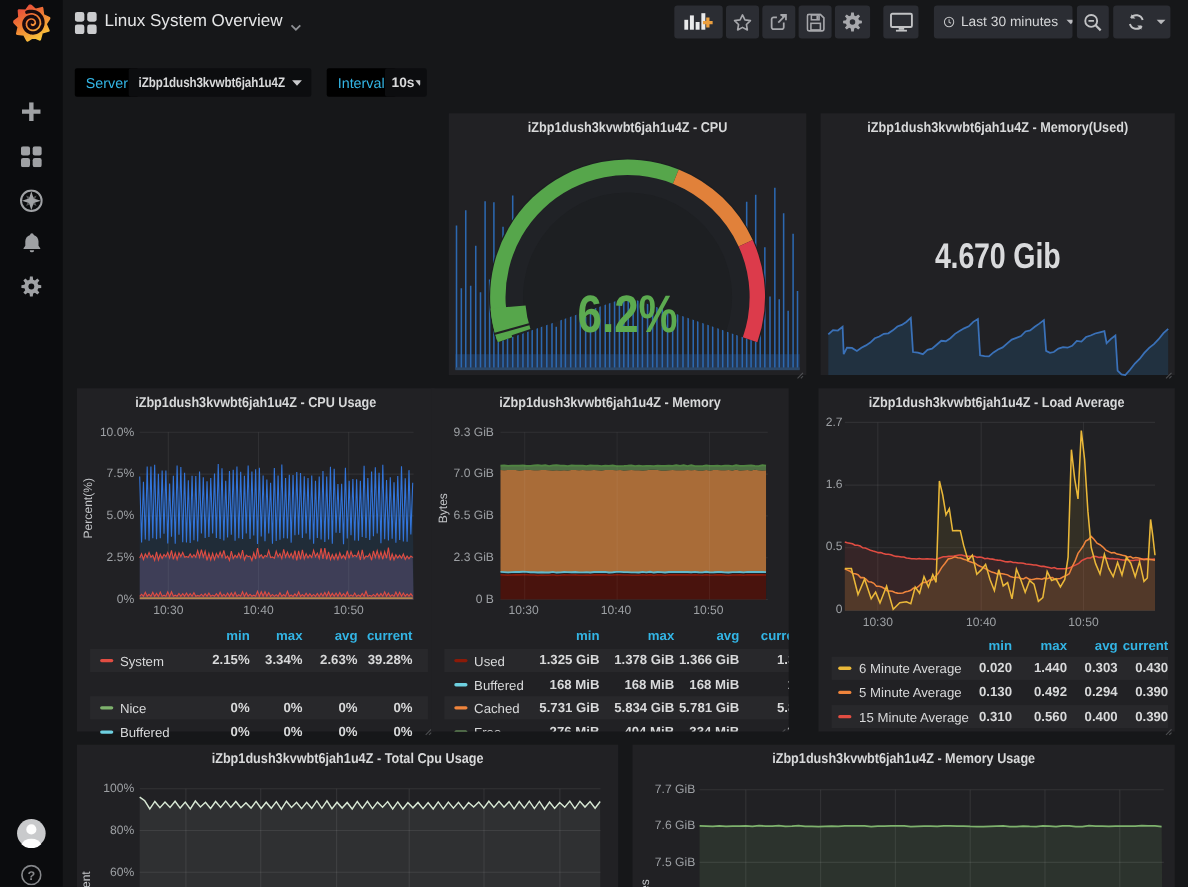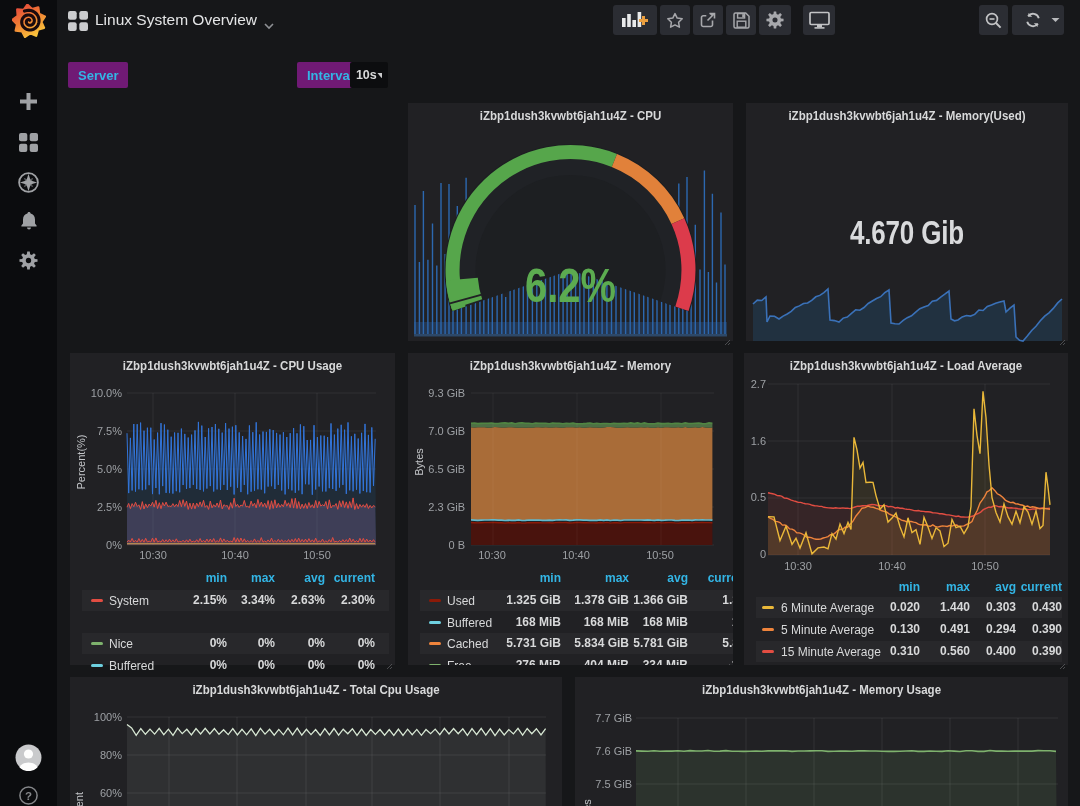--- a/index.html
+++ b/index.html
@@ -4,21 +4,21 @@
 html,body{width:1080px;height:806px;background:#161719;overflow:hidden;font-family:"Liberation Sans",sans-serif}
 #app{position:absolute;top:0;left:0;width:1080px;height:806px}
 .abs{position:absolute}
 .sidebar{position:absolute;left:0;top:0;width:57px;height:806px;background:#0b0c0e}
 .sideicon{position:absolute;left:0;width:57px;display:flex;justify-content:center;color:#9fa1a4}
 .panel{position:absolute;background:#212124;}
 .ptitle{position:absolute;left:0;right:0;top:5px;text-align:center;font-size:13px;font-weight:bold;color:#d8d9da;transform:scaleX(0.885);transform-origin:50% 50%}
 .bigval{position:absolute;left:0;right:0;text-align:center;font-weight:bold;color:#d9dadc;font-size:32.5px;letter-spacing:-0.2px}
 .navbtn{position:absolute;top:5px;height:30px;background:#2b2d33;border-radius:3px;display:flex;align-items:center;justify-content:center;color:#ababaf;white-space:nowrap}
 .chip{position:absolute;top:62px;height:26px;display:flex;align-items:center;border-radius:2px;font-size:13px}
-.lbl{background:#701a75;color:#33b5e5;font-weight:700;padding:0 10px}
+.lbl{background:#000000;color:#33b5e5;font-weight:400;padding:0 10px}
 .val{background:#0c0d0f;color:#d8d9da;font-weight:bold;padding:0 9px;font-size:12.5px;letter-spacing:-0.1px}
 .tick{position:absolute;font-size:11px;color:#9da0a4;text-align:right}
 .xtick{position:absolute;font-size:11px;color:#9da0a4;text-align:center;width:44px}
 .yaxis{position:absolute;font-size:11px;color:#c3c5c8;transform:rotate(-90deg);transform-origin:center}
 .lgh{position:absolute;font-size:12px;font-weight:bold;color:#33b5e5;text-align:right;width:60px}
 .lgrow{position:absolute;height:21px}
 .lgstripe{background:rgba(255,255,255,0.035)}
 .lgdash{position:absolute;top:9px;width:12px;height:3px;border-radius:2px}
 .lglbl{position:absolute;top:3.5px;font-size:12px;color:#d8d9da}
 .lgv{position:absolute;top:3px;font-size:12px;font-weight:bold;color:#d8d9da;text-align:right;width:62px}
@@ -135,40 +135,56 @@
         <circle cx="9.0" cy="9.0" r="2.5200000000000005" fill="#2b2d33"></circle>
       </svg>
     </div>
 <div class="navbtn" style="left:803px;width:32px">
       <svg width="21" height="18" viewBox="0 0 21 18">
         <rect x="1" y="1.5" width="19" height="12" rx="1.2" fill="none" stroke="#c2c3c5" stroke-width="1.7"></rect>
         <rect x="8" y="13.5" width="5" height="2.6" fill="#c2c3c5"></rect>
         <rect x="5.5" y="16.1" width="10" height="1.6" fill="#c2c3c5"></rect>
       </svg>
     </div>
+<div class="navbtn" style="left:849px;width:126px;font-size:12.5px;color:#d4d5d7;font-weight:500">
+      <svg width="14" height="14" viewBox="0 0 14 14" style="margin-left:9px">
+        <circle cx="7" cy="7" r="6.2" fill="none" stroke="#c2c3c5" stroke-width="1.4"></circle>
+        <path d="M7 3.4 V7.3 L9.6 8.6" fill="none" stroke="#c2c3c5" stroke-width="1.4"></path>
+      </svg>
+      <span style="margin:0 7px 0 6px">Last 30 minutes</span>
+      <svg width="9" height="6" style="position:relative">
+        <path d="M0.5 1 L4.5 5 L8.5 1" fill="#b9babd"></path>
+      </svg>
+    </div>
 <div class="navbtn" style="left:979px;width:29px">
       <svg width="17" height="17" viewBox="0 0 17 17">
         <circle cx="7" cy="7" r="5.4" fill="none" stroke="#c2c3c5" stroke-width="1.7"></circle>
         <path d="M4.5 7 h5" stroke="#c2c3c5" stroke-width="1.6"></path>
         <path d="M11 11 L15.6 15.6" stroke="#c2c3c5" stroke-width="2"></path>
       </svg>
     </div>
 <div class="navbtn" style="left:1012px;width:52px">
       <svg width="16" height="16" viewBox="0 0 16 16" style="margin-left:8px">
         <path d="M13.8 6.2 A6.1 6.1 0 0 0 3 4.3" fill="none" stroke="#c2c3c5" stroke-width="1.8"></path>
         <path d="M3.4 1 v3.8 h3.8 Z" fill="#c2c3c5"></path>
         <path d="M2.2 9.8 A6.1 6.1 0 0 0 13 11.7" fill="none" stroke="#c2c3c5" stroke-width="1.8"></path>
         <path d="M12.6 15 v-3.8 h-3.8 Z" fill="#c2c3c5"></path>
       </svg>
       <svg width="9" height="6" style="position:relative;margin-left:10px">
         <path d="M0.5 1 L4.5 5 L8.5 1" fill="#b9babd"></path>
       </svg>
     </div>
 
 <div class="chip lbl" style="left:68px">Server</div>
+<div class="chip val" style="left:117px;width:166px;padding:0">
+      <span style="display:inline-block;transform:scaleX(0.845);transform-origin:0 50%;margin-left:9px">iZbp1dush3kvwbt6jah1u4Z</span>
+      <svg width="10" height="7" style="position:absolute;right:8px;top:10px">
+        <path d="M0.5 1 L5 6 L9.5 1" fill="#c9cacc"></path>
+      </svg>
+    </div>
 <div class="chip lbl" style="left:297px">Interval</div>
 <div class="chip val" style="left:350px;width:38px;padding:0 6px;justify-content:flex-end">10s<svg width="9" height="7">
         <path d="M0.5 1 L4.5 6 L8.5 1" fill="#c9cacc"></path>
       </svg></div>
 
 
 <div class="panel" style="left:408px;top:103px;width:325px;height:238px">
   <svg width="325" height="238">
 <rect x="6" y="219" width="313" height="14" fill="#243650"></rect>
 <path d="M7.0 233 L7.0 102.1 M11.4 233 L11.4 159.0 M15.4 233 L15.4 88.1 M19.9 233 L19.9 156.8 M24.5 233 L24.5 120.5 M28.8 233 L28.8 162.6 M33.0 233 L33.0 80.0 M37.1 233 L37.1 151.0 M41.0 233 L41.0 80.9 M45.0 233 L45.0 154.5 M49.3 233 L49.3 103.1 M53.4 233 L53.4 162.8 M58.1 233 L58.1 74.7 M62.8 233 L62.8 170.9 M67.4 233 L67.4 91.4 M71.9 233 L71.9 194.7 M75.8 233 L75.8 132.0 M80.4 233 L80.4 144.4 M84.3 233 L84.3 84.8 M89.1 233 L89.1 150.0 M93.8 233 L93.8 92.2 M97.7 233 L97.7 194.0 M102.1 233 L102.1 91.3 M106.0 233 L106.0 155.6 M110.8 233 L110.8 104.1 M115.3 233 L115.3 154.2 M119.5 233 L119.5 88.6 M124.4 233 L124.4 185.2 M128.8 233 L128.8 102.7 M133.4 233 L133.4 153.5 M137.5 233 L137.5 68.0 M142.2 233 L142.2 133.4 M146.2 233 L146.2 82.8 M150.7 233 L150.7 160.3 M155.1 233 L155.1 96.1 M159.1 233 L159.1 142.7 M163.1 233 L163.1 83.8 M167.6 233 L167.6 121.8 M171.8 233 L171.8 72.6 M176.0 233 L176.0 182.5 M180.7 233 L180.7 94.2 M185.3 233 L185.3 180.6 M189.2 233 L189.2 69.0 M194.1 233 L194.1 172.7 M198.9 233 L198.9 83.8 M203.5 233 L203.5 173.8 M208.0 233 L208.0 133.1 M212.9 233 L212.9 180.7 M217.6 233 L217.6 104.7 M222.2 233 L222.2 167.3 M226.3 233 L226.3 81.2 M231.1 233 L231.1 188.2 M235.7 233 L235.7 112.6 M239.9 233 L239.9 162.8 M244.8 233 L244.8 98.2 M249.0 233 L249.0 129.3 M253.6 233 L253.6 86.7 M258.0 233 L258.0 180.2 M262.0 233 L262.0 111.2 M266.8 233 L266.8 153.4 M270.8 233 L270.8 80.4 M274.8 233 L274.8 158.9 M279.0 233 L279.0 74.1 M283.1 233 L283.1 155.7 M287.3 233 L287.3 121.8 M292.0 233 L292.0 166.5 M296.4 233 L296.4 67.6 M300.4 233 L300.4 169.1 M304.4 233 L304.4 90.8 M308.5 233 L308.5 179.5 M313.0 233 L313.0 109.6 M317.0 233 L317.0 161.5" fill="none" stroke="#2c68b0" stroke-width="1.4"></path>
@@ -237,21 +253,21 @@
   <div class="lgrow lgstripe" style="left:12px;right:6px;top:237px"></div>
   <div class="lgrow" style="left:12px;right:6px;top:259px"></div>
   <div class="lgrow lgstripe" style="left:12px;right:6px;top:280px"></div>
   <div class="lgrow" style="left:12px;right:6px;top:302px"></div>
   <div class="lgrow" style="left:12px;right:6px;top:237px">
         <div class="lgdash" style="left:9px;background:#e24d42"></div>
         <div class="lglbl" style="left:27px">System</div>
         <div class="lgv" style="left:83px">2.15%</div>
         <div class="lgv" style="left:131px">3.34%</div>
         <div class="lgv" style="left:181px">2.63%</div>
-        <div class="lgv" style="left:231px">2.30%</div>
+        <div class="lgv" style="left:231px">39.28%</div>
       </div>
 <div class="lgrow" style="left:12px;right:6px;top:280px">
         <div class="lgdash" style="left:9px;background:#7eb26d"></div>
         <div class="lglbl" style="left:27px">Nice</div>
         <div class="lgv" style="left:83px">0%</div>
         <div class="lgv" style="left:131px">0%</div>
         <div class="lgv" style="left:181px">0%</div>
         <div class="lgv" style="left:231px">0%</div>
       </div>
 <div class="lgrow" style="left:12px;right:6px;top:302px">
@@ -261,21 +277,21 @@
         <div class="lgv" style="left:131px">0%</div>
         <div class="lgv" style="left:181px">0%</div>
         <div class="lgv" style="left:231px">0%</div>
       </div>
   <div class="rsz"><svg width="7" height="7" viewBox="0 0 7 7">
           <path d="M6.5 0 V6.5 H0 Z" fill="none"></path>
           <path d="M6 1 L1 6 M6 4 L4 6" stroke="#77797c" stroke-width="1"></path>
         </svg></div>
 </div>
 
-<div class="panel" style="left:408px;top:353px;width:325px;height:312px;overflow:hidden">
+<div class="panel" style="left:392px;top:353px;width:325px;height:312px;overflow:hidden">
   <div class="ptitle">iZbp1dush3kvwbt6jah1u4Z - Memory</div>
   <svg width="325" height="312">
 <line x1="63" x2="306" y1="40" y2="40" stroke="rgba(255,255,255,0.07)" stroke-width="1"></line>
         <line x1="63" x2="306" y1="78" y2="78" stroke="rgba(255,255,255,0.07)" stroke-width="1"></line>
         <line x1="63" x2="306" y1="116" y2="116" stroke="rgba(255,255,255,0.07)" stroke-width="1"></line>
         <line x1="63" x2="306" y1="154" y2="154" stroke="rgba(255,255,255,0.07)" stroke-width="1"></line>
         <line x1="63" x2="306" y1="192" y2="192" stroke="rgba(255,255,255,0.07)" stroke-width="1"></line>
 <path d="M63.0 169.5 L66.4 169.7 L69.8 169.9 L73.2 169.7 L76.6 169.6 L80.0 169.6 L83.4 169.4 L86.8 169.5 L90.2 169.8 L93.6 169.8 L97.0 170.1 L100.4 169.8 L103.8 170.0 L107.2 170.0 L110.6 169.5 L114.0 170.1 L117.4 170.0 L120.8 169.6 L124.2 169.7 L127.6 169.8 L131.0 169.6 L134.4 169.9 L137.8 169.9 L141.2 169.7 L144.6 170.0 L148.0 169.6 L151.4 169.5 L154.8 169.6 L158.2 169.5 L161.6 170.0 L165.0 169.8 L168.4 169.5 L171.8 169.5 L175.2 169.7 L178.6 169.7 L182.0 169.9 L185.4 169.9 L188.8 170.0 L192.2 169.5 L195.6 169.9 L199.0 169.4 L202.4 170.1 L205.8 169.6 L209.2 169.7 L212.6 170.1 L216.0 169.6 L219.4 169.6 L222.8 169.6 L226.2 169.6 L229.6 169.6 L233.0 169.6 L236.4 169.8 L239.8 169.5 L243.2 169.8 L246.6 169.9 L250.0 169.4 L253.4 169.9 L256.8 169.8 L260.2 169.6 L263.6 169.6 L267.0 169.9 L270.4 170.1 L273.8 169.7 L277.2 169.7 L280.6 169.6 L284.0 169.9 L287.4 169.5 L290.8 169.6 L294.2 169.5 L297.6 169.6 L301.0 169.6 L304.4 169.7 L304.4 192 L63.0 192 Z" fill="#49130d"></path>
 <path d="M63.0 74.2 L66.4 74.6 L69.8 74.3 L73.2 74.2 L76.6 74.2 L80.0 74.7 L83.4 74.5 L86.8 74.1 L90.2 74.2 L93.6 74.6 L97.0 74.4 L100.4 74.2 L103.8 74.2 L107.2 74.4 L110.6 74.7 L114.0 74.6 L117.4 74.7 L120.8 74.6 L124.2 74.7 L127.6 74.3 L131.0 74.3 L134.4 74.5 L137.8 74.2 L141.2 74.6 L144.6 74.6 L148.0 74.3 L151.4 74.4 L154.8 74.7 L158.2 74.2 L161.6 74.3 L165.0 74.3 L168.4 74.5 L171.8 74.3 L175.2 74.7 L178.6 74.5 L182.0 74.3 L185.4 74.4 L188.8 74.4 L192.2 74.7 L195.6 74.5 L199.0 74.1 L202.4 74.1 L205.8 74.2 L209.2 74.7 L212.6 74.7 L216.0 74.6 L219.4 74.2 L222.8 74.6 L226.2 74.6 L229.6 74.6 L233.0 74.3 L236.4 74.4 L239.8 74.2 L243.2 74.7 L246.6 74.7 L250.0 74.2 L253.4 74.7 L256.8 74.3 L260.2 74.3 L263.6 74.6 L267.0 74.6 L270.4 74.3 L273.8 74.7 L277.2 74.1 L280.6 74.7 L284.0 74.6 L287.4 74.3 L290.8 74.7 L294.2 74.1 L297.6 74.5 L301.0 74.7 L304.4 74.6 L304.4 167.1 L301.0 167.0 L297.6 167.0 L294.2 166.9 L290.8 167.0 L287.4 166.9 L284.0 167.3 L280.6 167.0 L277.2 167.1 L273.8 167.1 L270.4 167.5 L267.0 167.3 L263.6 167.0 L260.2 167.0 L256.8 167.2 L253.4 167.3 L250.0 166.8 L246.6 167.3 L243.2 167.2 L239.8 166.9 L236.4 167.2 L233.0 167.0 L229.6 167.0 L226.2 167.0 L222.8 167.0 L219.4 167.0 L216.0 167.0 L212.6 167.5 L209.2 167.1 L205.8 167.0 L202.4 167.5 L199.0 166.8 L195.6 167.3 L192.2 166.9 L188.8 167.4 L185.4 167.3 L182.0 167.3 L178.6 167.1 L175.2 167.1 L171.8 166.9 L168.4 166.9 L165.0 167.2 L161.6 167.4 L158.2 166.9 L154.8 167.0 L151.4 166.9 L148.0 167.0 L144.6 167.4 L141.2 167.1 L137.8 167.3 L134.4 167.3 L131.0 167.0 L127.6 167.2 L124.2 167.1 L120.8 167.0 L117.4 167.4 L114.0 167.5 L110.6 166.9 L107.2 167.4 L103.8 167.4 L100.4 167.2 L97.0 167.5 L93.6 167.2 L90.2 167.2 L86.8 166.9 L83.4 166.8 L80.0 167.0 L76.6 167.0 L73.2 167.1 L69.8 167.3 L66.4 167.1 L63.0 166.9 Z" fill="#a96c38"></path>
 <path d="M63.0 70.3 L66.4 70.0 L69.8 70.6 L73.2 70.4 L76.6 70.3 L80.0 70.2 L83.4 70.1 L86.8 70.5 L90.2 70.5 L93.6 70.0 L97.0 69.9 L100.4 70.4 L103.8 69.9 L107.2 70.7 L110.6 70.0 L114.0 69.9 L117.4 70.3 L120.8 70.2 L124.2 70.8 L127.6 70.0 L131.0 70.2 L134.4 70.3 L137.8 70.3 L141.2 70.7 L144.6 70.0 L148.0 70.3 L151.4 70.2 L154.8 70.7 L158.2 70.2 L161.6 70.6 L165.0 70.1 L168.4 70.8 L171.8 70.7 L175.2 70.6 L178.6 70.4 L182.0 70.0 L185.4 70.8 L188.8 70.3 L192.2 70.8 L195.6 70.5 L199.0 70.5 L202.4 70.7 L205.8 70.4 L209.2 70.5 L212.6 70.6 L216.0 70.2 L219.4 70.6 L222.8 69.9 L226.2 70.6 L229.6 69.9 L233.0 70.7 L236.4 69.9 L239.8 70.8 L243.2 70.8 L246.6 70.7 L250.0 70.1 L253.4 70.6 L256.8 70.6 L260.2 70.2 L263.6 70.8 L267.0 70.3 L270.4 70.4 L273.8 70.7 L277.2 69.9 L280.6 70.5 L284.0 70.5 L287.4 70.2 L290.8 70.0 L294.2 70.6 L297.6 70.7 L301.0 69.9 L304.4 70.4 L304.4 74.6 L301.0 74.7 L297.6 74.5 L294.2 74.1 L290.8 74.7 L287.4 74.3 L284.0 74.6 L280.6 74.7 L277.2 74.1 L273.8 74.7 L270.4 74.3 L267.0 74.6 L263.6 74.6 L260.2 74.3 L256.8 74.3 L253.4 74.7 L250.0 74.2 L246.6 74.7 L243.2 74.7 L239.8 74.2 L236.4 74.4 L233.0 74.3 L229.6 74.6 L226.2 74.6 L222.8 74.6 L219.4 74.2 L216.0 74.6 L212.6 74.7 L209.2 74.7 L205.8 74.2 L202.4 74.1 L199.0 74.1 L195.6 74.5 L192.2 74.7 L188.8 74.4 L185.4 74.4 L182.0 74.3 L178.6 74.5 L175.2 74.7 L171.8 74.3 L168.4 74.5 L165.0 74.3 L161.6 74.3 L158.2 74.2 L154.8 74.7 L151.4 74.4 L148.0 74.3 L144.6 74.6 L141.2 74.6 L137.8 74.2 L134.4 74.5 L131.0 74.3 L127.6 74.3 L124.2 74.7 L120.8 74.6 L117.4 74.7 L114.0 74.6 L110.6 74.7 L107.2 74.4 L103.8 74.2 L100.4 74.2 L97.0 74.4 L93.6 74.6 L90.2 74.2 L86.8 74.1 L83.4 74.5 L80.0 74.7 L76.6 74.2 L73.2 74.2 L69.8 74.3 L66.4 74.6 L63.0 74.2 Z" fill="#4e7045"></path>
@@ -377,21 +393,21 @@
         <div class="lglbl" style="left:25px">6 Minute Average</div>
         <div class="lgv" style="left:102px">0.020</div>
         <div class="lgv" style="left:152px">1.440</div>
         <div class="lgv" style="left:198px">0.303</div>
         <div class="lgv" style="left:244px">0.430</div>
       </div>
 <div class="lgrow" style="left:12px;right:6px;top:266px">
         <div class="lgdash" style="left:6px;background:#ef843c"></div>
         <div class="lglbl" style="left:25px">5 Minute Average</div>
         <div class="lgv" style="left:102px">0.130</div>
-        <div class="lgv" style="left:152px">0.491</div>
+        <div class="lgv" style="left:152px">0.492</div>
         <div class="lgv" style="left:198px">0.294</div>
         <div class="lgv" style="left:244px">0.390</div>
       </div>
 <div class="lgrow" style="left:12px;right:6px;top:288px">
         <div class="lgdash" style="left:6px;background:#e24d42"></div>
         <div class="lglbl" style="left:25px">15 Minute Average</div>
         <div class="lgv" style="left:102px">0.310</div>
         <div class="lgv" style="left:152px">0.560</div>
         <div class="lgv" style="left:198px">0.400</div>
         <div class="lgv" style="left:244px">0.390</div>

